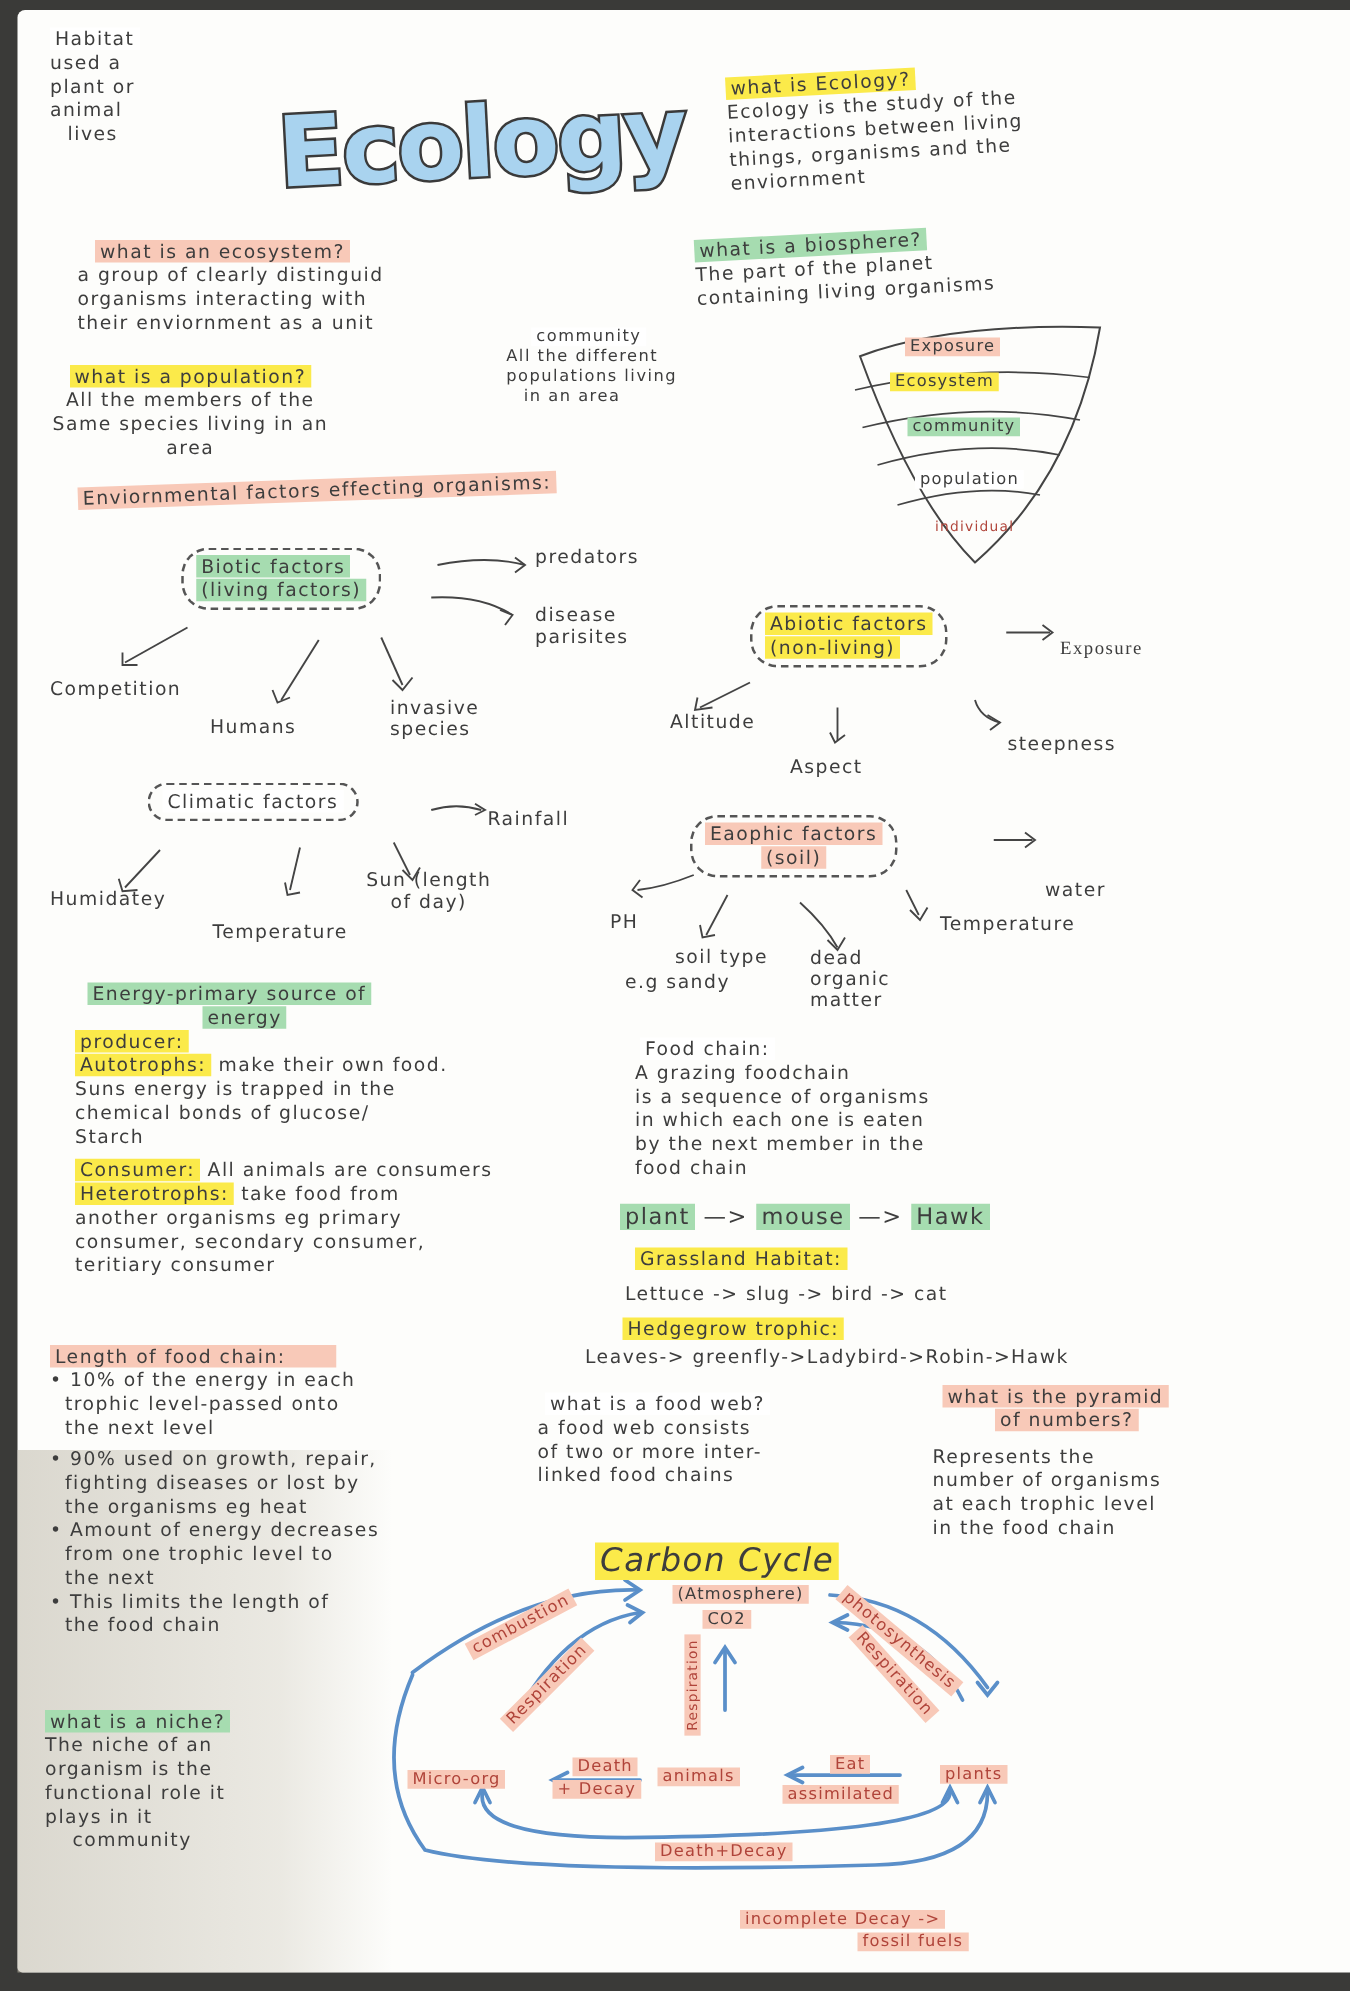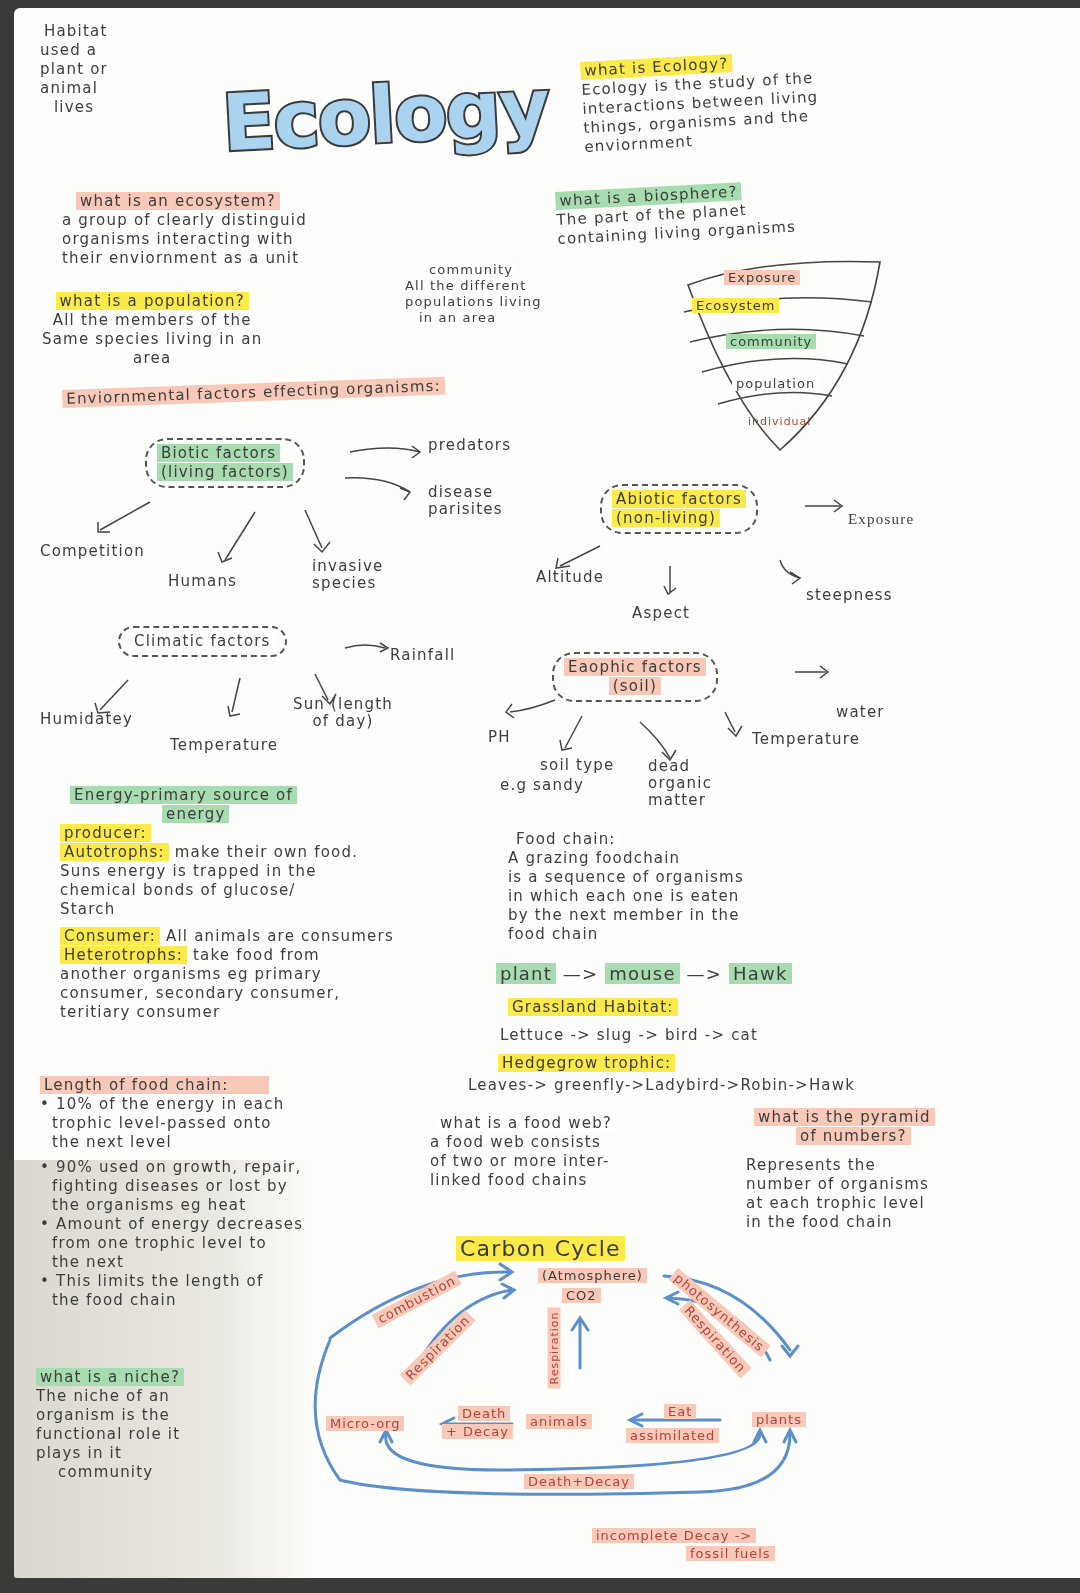--- a/index.html
+++ b/index.html
@@ -98,21 +98,21 @@
 </div>
 
 <svg class="over">
   <path d="M688,285 Q760,258 880,262 Q860,380 780,450 Q730,400 688,285 Z" fill="none" stroke="#444" stroke-width="1.6"></path>
   <path d="M684,312 Q780,290 872,302" fill="none" stroke="#444" stroke-width="1.4"></path>
   <path d="M690,342 Q780,320 864,336" fill="none" stroke="#444" stroke-width="1.4"></path>
   <path d="M702,372 Q780,350 848,364" fill="none" stroke="#444" stroke-width="1.4"></path>
   <path d="M718,404 Q780,386 832,396" fill="none" stroke="#444" stroke-width="1.4"></path>
 </svg>
 <div class="t sm" style="left:724px;top:270px;"><span class="hl hl-red">Exposure</span></div>
-<div class="t sm" style="left:692px;top:298px;"><span class="hl hl-yellow">Ecosystem</span></div>
+<div class="t sm" style="left:712px;top:298px;"><span class="hl hl-yellow">Ecosystem</span></div>
 <div class="t sm" style="left:726px;top:334px;"><span class="hl hl-green">community</span></div>
 <div class="t sm" style="left:732px;top:376px;"><span class="hl hl-blue">population</span></div>
 <div class="t sm red-ink" style="left:748px;top:414px;font-size:11px;">individual</div>
 
 <div class="t tilt2" style="left:62px;top:390px;"><span class="hl hl-red">Enviornmental factors effecting organisms:</span></div>
 
 <svg class="over">
   <g stroke="#444" stroke-width="1.5" fill="none">
 
     <path d="M350,452 Q390,444 420,452"></path>
@@ -283,21 +283,21 @@
       <path d="M454,1418 L442,1424 L454,1430"></path>
     <path d="M720,1420 L632,1420"></path>
       <path d="M642,1414 L630,1420 L642,1426"></path>
     <path d="M386,1434 Q380,1470 500,1470 Q760,1468 760,1434"></path>
       <path d="M380,1442 L386,1430 L392,1442"></path>
       <path d="M754,1442 L760,1430 L766,1442"></path>
     <path d="M330,1340 Q296,1420 340,1480 Q420,1500 700,1492 Q790,1490 790,1434"></path>
       <path d="M784,1442 L790,1430 L796,1442"></path>
   </g>
 </svg>
-<div class="t" style="left:456px;top:1236px;font-size:22px;line-height:26px;"><span class="hl hl-yellow">Carbon Cycle</span></div>
+<div class="t" style="left:476px;top:1236px;font-size:26px;line-height:26px;font-style:italic;"><span class="hl hl-yellow">Carbon Cycle</span></div>
 <div class="t sm" style="left:538px;top:1268px;"><span class="hl hl-red">(Atmosphere)</span></div>
 <div class="t sm" style="left:562px;top:1288px;"><span class="hl hl-red">CO2</span></div>
 <div class="t sm red-ink" style="left:370px;top:1292px;transform:rotate(-28deg);"><span class="hl hl-red">combustion</span></div>
 <div class="t sm red-ink" style="left:392px;top:1340px;transform:rotate(-45deg);"><span class="hl hl-red">Respiration</span></div>
 <div class="t sm red-ink" style="left:514px;top:1340px;transform:rotate(-90deg);font-size:11px;"><span class="hl hl-red">Respiration</span></div>
 <div class="t sm red-ink" style="left:678px;top:1268px;transform:rotate(40deg);transform-origin:left top;"><span class="hl hl-red">photosynthesis</span></div>
 <div class="t sm red-ink" style="left:690px;top:1300px;transform:rotate(48deg);transform-origin:left top;"><span class="hl hl-red">Respiration</span></div>
 <div class="t sm red-ink" style="left:326px;top:1416px;"><span class="hl hl-red">Micro-org</span></div>
 <div class="t sm red-ink" style="left:458px;top:1406px;"><span class="hl hl-red">Death</span></div>
 <div class="t sm red-ink" style="left:442px;top:1424px;"><span class="hl hl-red">+ Decay</span></div>

